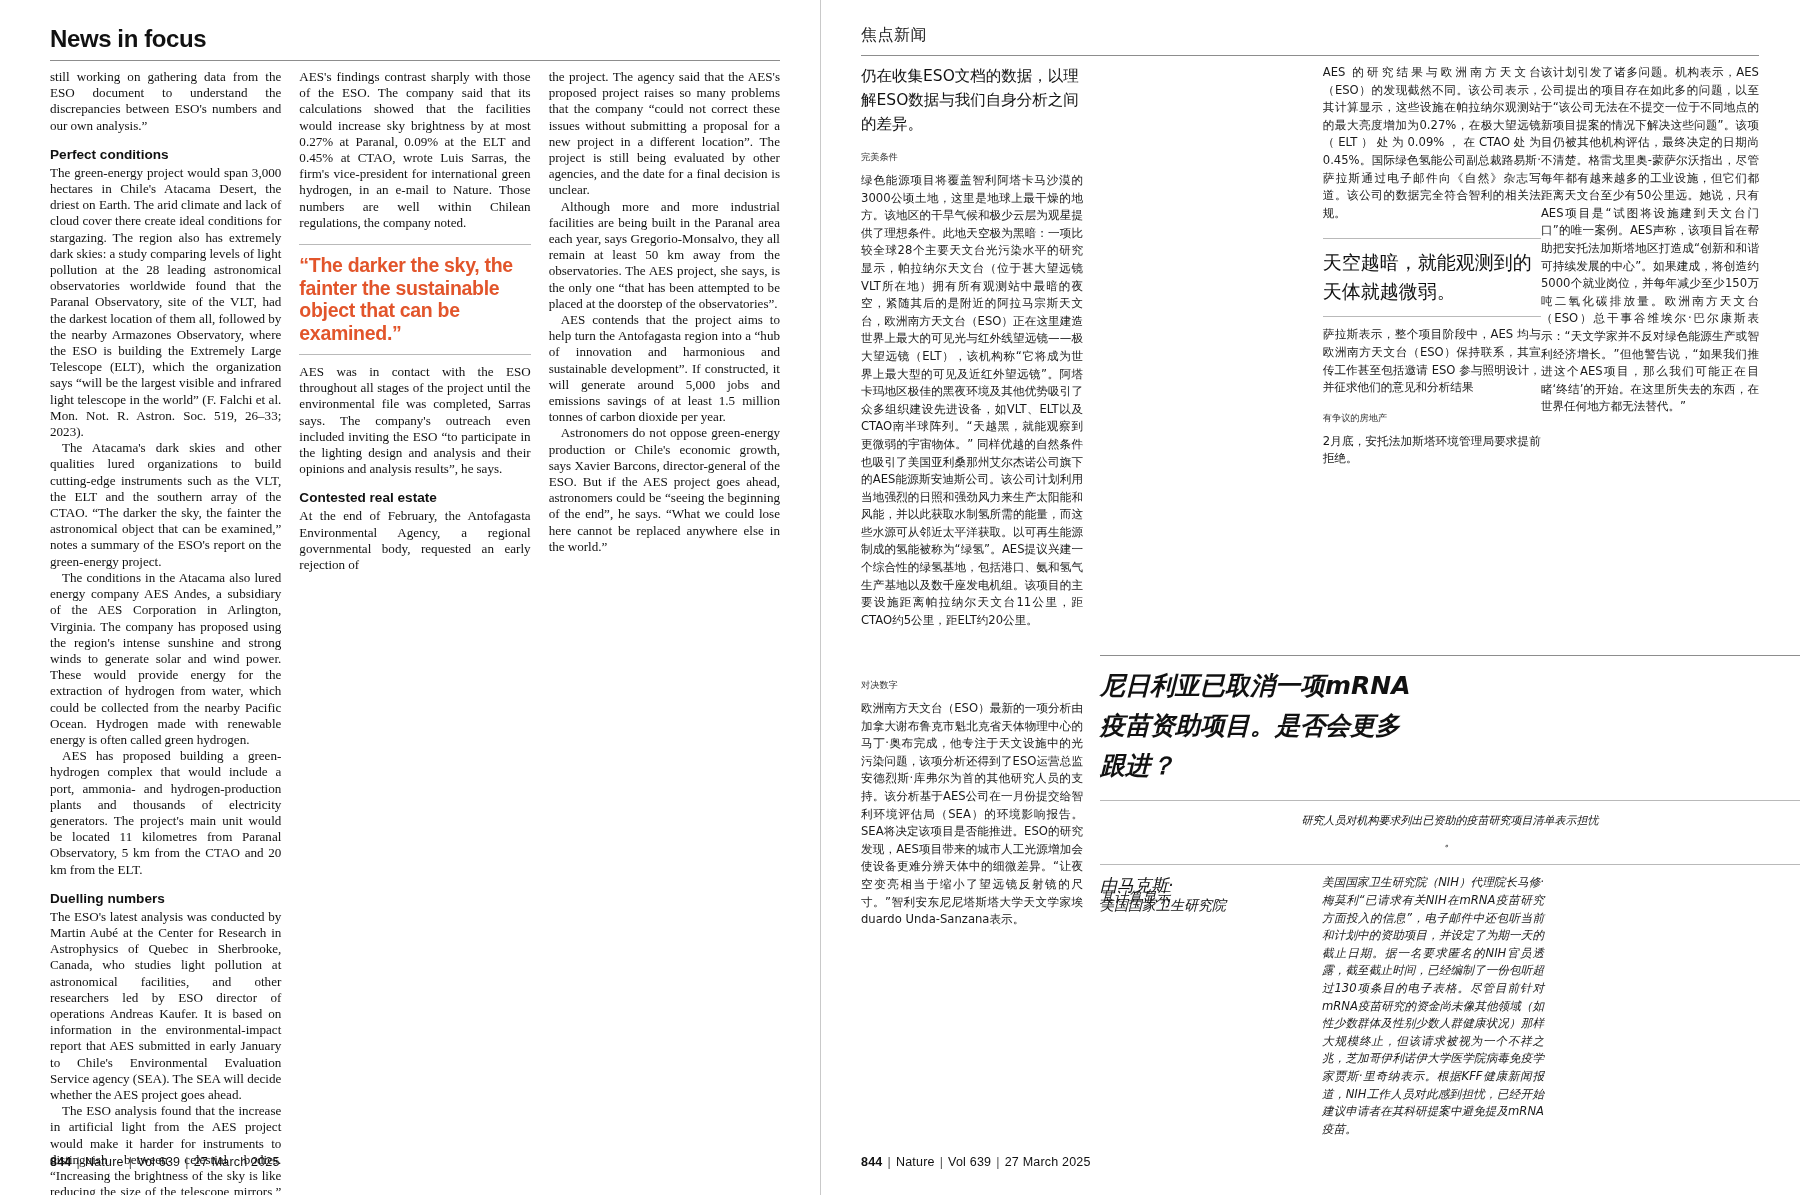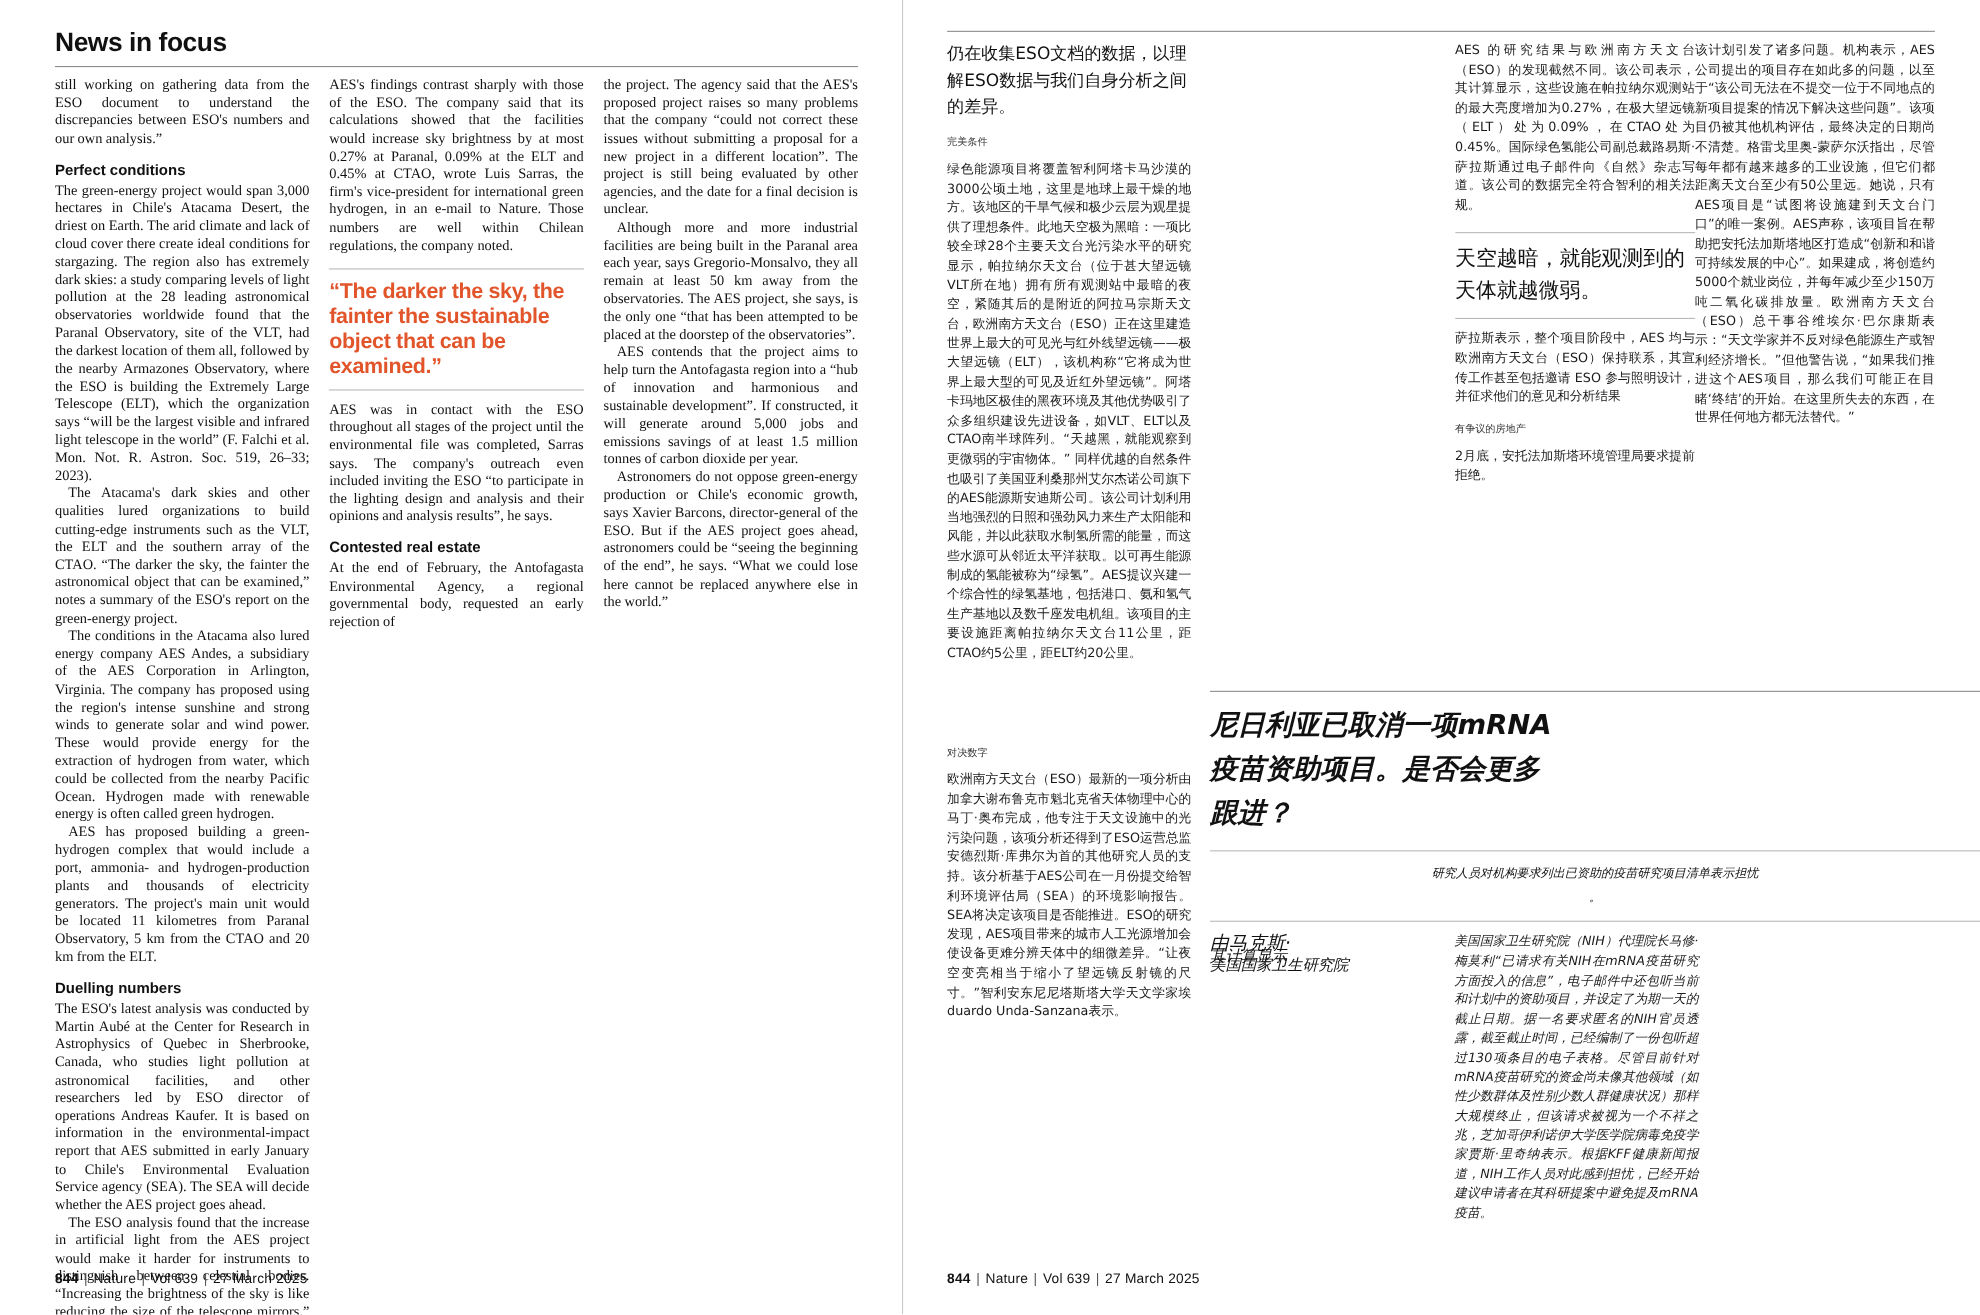--- a/index.html
+++ b/index.html
@@ -171,20 +171,21 @@
 
     <div class="folio">
       <b>844</b><span class="sep">|</span><span>Nature</span><span class="sep">|</span><span>Vol 639</span><span class="sep">|</span><span>27 March 2025</span>
     </div>
   </div>
 
   <div class="page-gutter"></div>
 
   <div class="page page-right">
 
+    <div class="masthead-cn">焦点新闻</div>
     <div class="rule-thick"></div>
 
     <div class="cols-cn">
 
       <div class="col-cn" style="width:470px;">
         <div style="display:flex; gap:17px;">
           <div style="width:222px;">
             <p class="cn-lead">仍在收集ESO文档的数据，以理解ESO数据与我们自身分析之间的差异。</p>
             <div class="cn-kicker">完美条件</div>
             <p class="cn">绿色能源项目将覆盖智利阿塔卡马沙漠的3000公顷土地，这里是地球上最干燥的地方。该地区的干旱气候和极少云层为观星提供了理想条件。此地天空极为黑暗：一项比较全球28个主要天文台光污染水平的研究显示，帕拉纳尔天文台（位于甚大望远镜VLT所在地）拥有所有观测站中最暗的夜空，紧随其后的是附近的阿拉马宗斯天文台，欧洲南方天文台（ESO）正在这里建造世界上最大的可见光与红外线望远镜——极大望远镜（ELT），该机构称“它将成为世界上最大型的可见及近红外望远镜”。阿塔卡玛地区极佳的黑夜环境及其他优势吸引了众多组织建设先进设备，如VLT、ELT以及CTAO南半球阵列。“天越黑，就能观察到更微弱的宇宙物体。” 同样优越的自然条件也吸引了美国亚利桑那州艾尔杰诺公司旗下的AES能源斯安迪斯公司。该公司计划利用当地强烈的日照和强劲风力来生产太阳能和风能，并以此获取水制氢所需的能量，而这些水源可从邻近太平洋获取。以可再生能源制成的氢能被称为“绿氢”。AES提议兴建一个综合性的绿氢基地，包括港口、氨和氢气生产基地以及数千座发电机组。该项目的主要设施距离帕拉纳尔天文台11公里，距CTAO约5公里，距ELT约20公里。</p>

